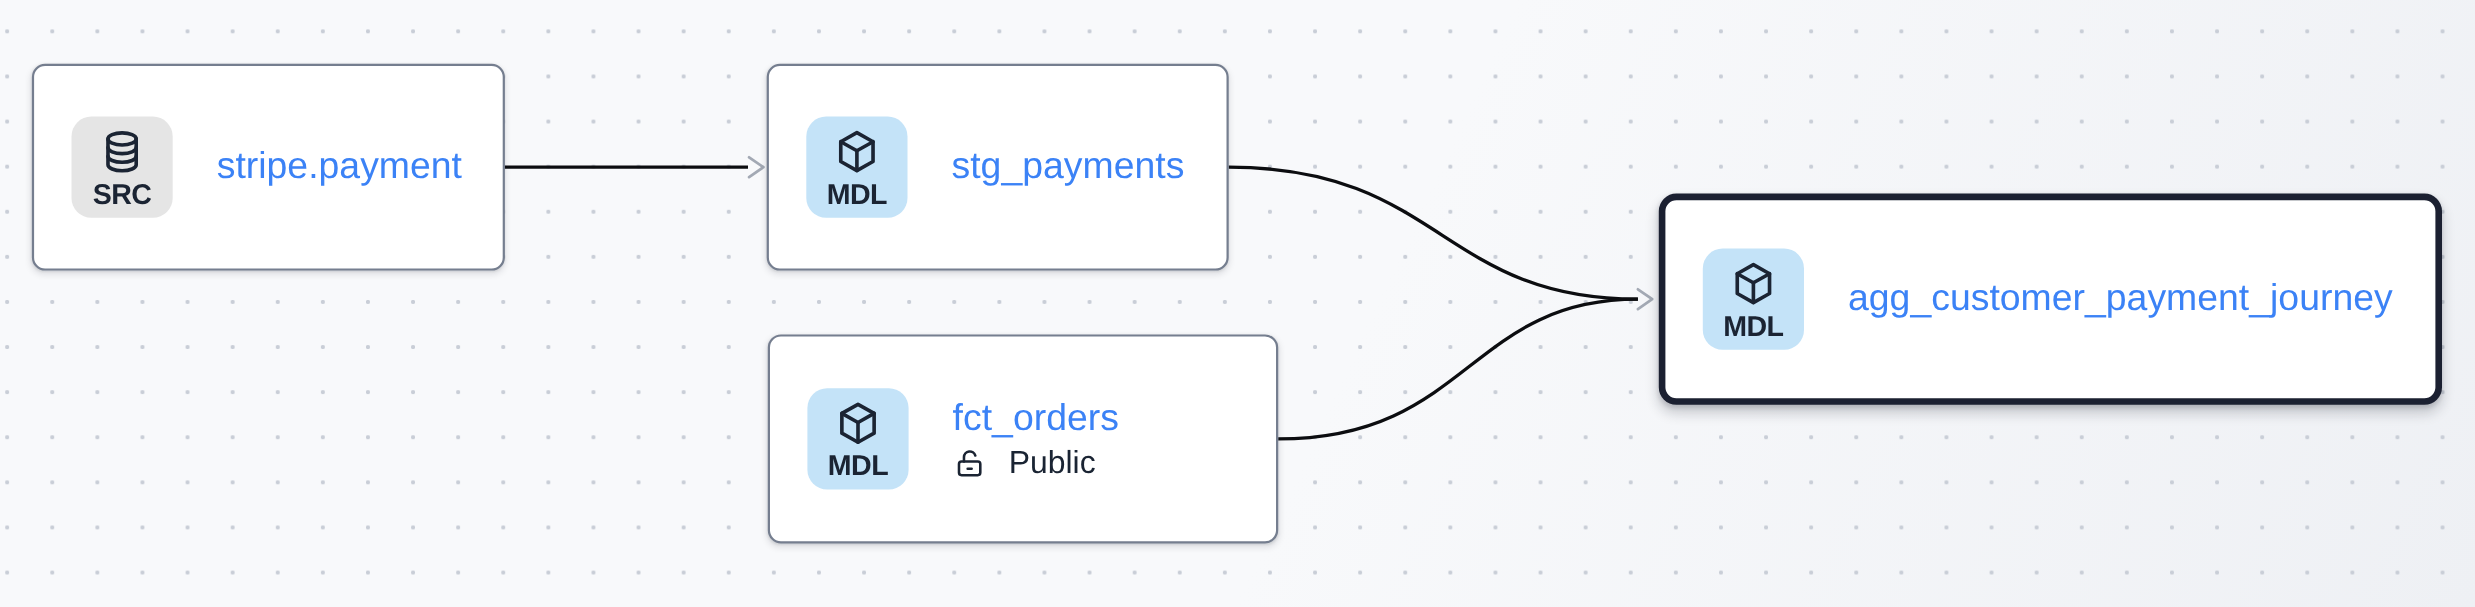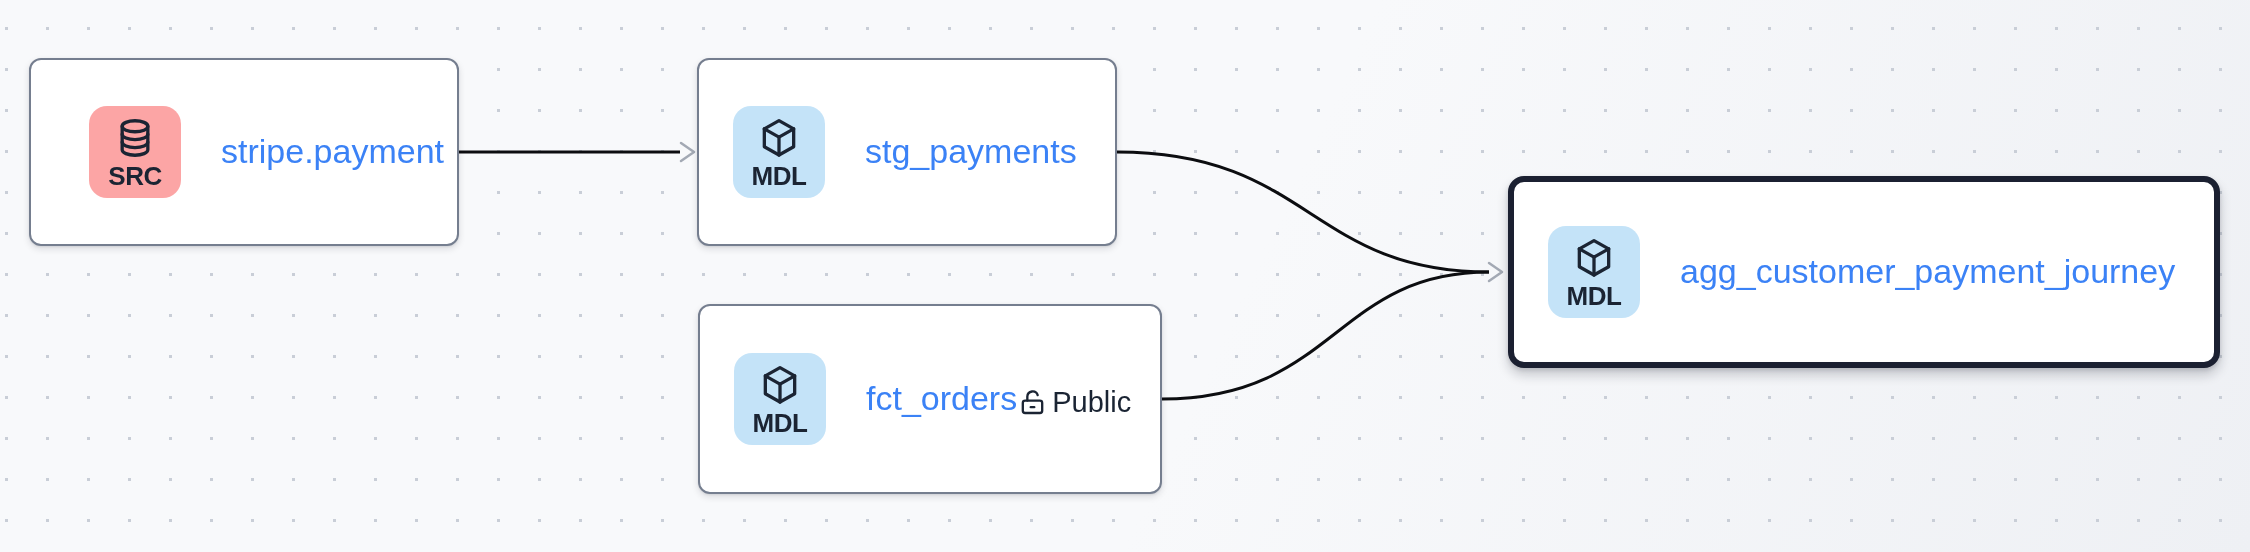--- a/index.html
+++ b/index.html
@@ -49,43 +49,43 @@
   .badge {
     width: 92px; height: 92px;
     border-radius: 18px;
     flex: 0 0 auto;
     display: flex;
     flex-direction: column;
     align-items: center;
     justify-content: center;
     gap: 1px;
   }
-  .badge.src { background: #fca5a5; margin-left: 24px; }
+  .badge.src { background: #e5e5e5; }
   .badge.mdl { background: #c4e3f8; text-align: right; }
   .badge svg { width: 44px; height: 44px; display: block; }
   .badge .badge-label {
     font-size: 26px;
     font-weight: 600;
     letter-spacing: -0.5px;
     color: #1b2433;
     line-height: 1;
     margin-top: 2px;
   }
   .title {
     font-size: 34px;
     font-weight: 500;
     color: #3b82f6;
     white-space: nowrap;
     line-height: 1.15;
   }
-  .text-block { display: flex; flex-direction: row; }
+  .text-block { display: flex; flex-direction: column; }
   .meta-row {
     display: flex;
     align-items: center;
-    gap: 4px;
+    gap: 20px;
     margin-top: 6px;
     color: #1a2433;
   }
   .meta-row svg { width: 31px; height: 31px; display: block; }
   .meta-label {
     font-size: 29px;
     font-weight: 400;
     color: #1a2433;
     line-height: 1;
   }

